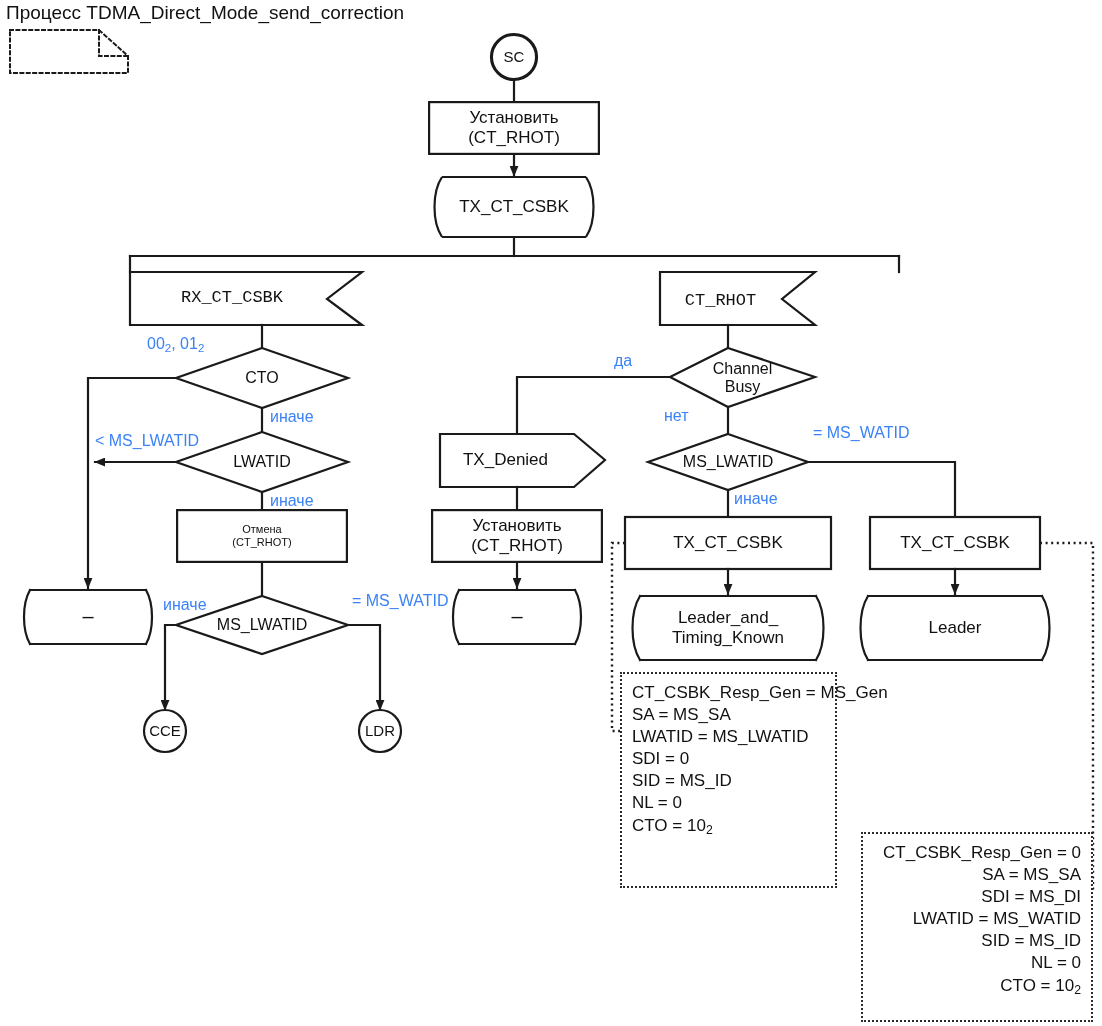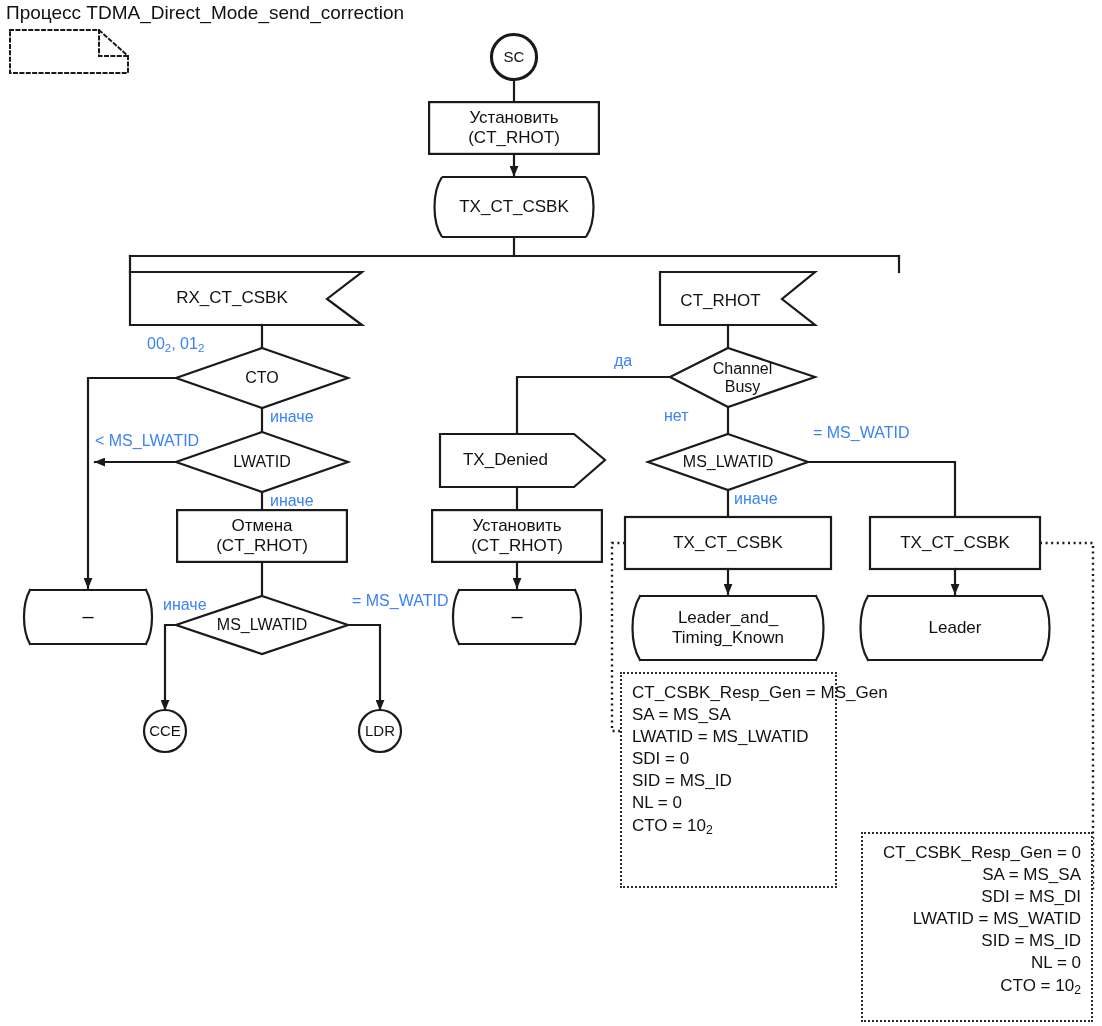--- a/index.html
+++ b/index.html
@@ -12,21 +12,21 @@
   .node{position:absolute;box-sizing:border-box;display:flex;align-items:center;
         justify-content:center;text-align:center;line-height:1.18;color:#111;}
 
   
   .title{position:absolute;left:6px;top:2px;font-size:19px;white-space:nowrap;}
 
   
   .circ{border:2.2px solid #1a1a1a;border-radius:50%;background:#fff;font-size:15px;text-align:right;}
 
   
-  .inflag{font-size:17px;}
+  .inflag{font-size:17px;font-family:Liberation Mono, monospace;}
   .inflag .lbl{position:absolute;left:0;right:28px;top:0;bottom:0;display:flex;
                align-items:center;justify-content:center;}
 
   
   .outflag{font-size:17px;}
   .outflag .lbl{position:absolute;left:0;right:26px;top:0;bottom:0;display:flex;
                 align-items:center;justify-content:center;}
 
   
   .dec{font-size:16px;}
@@ -197,21 +197,21 @@
   </div>
 
   <div class="node" style="left:431px;top:509px;width:172px;height:54px;flex-direction:column;font-size:17px;">
     <span>Установить</span>
     <span>(CT_RHOT)</span>
   </div>
   <svg style="position:absolute;left:431px;top:509px;" width="172" height="54">
     <rect x="1.1" y="1.1" width="169.8" height="51.8" fill="none" stroke="#1a1a1a" stroke-width="2.2"></rect>
   </svg>
 
-  <div class="node" style="left:176px;top:509px;width:172px;height:54px;flex-direction:column;font-size:17px;">
+  <div class="node" style="left:176px;top:509px;width:172px;height:54px;flex-direction:column;font-size:11px;">
     <span>Отмена</span>
     <span>(CT_RHOT)</span>
   </div>
   <svg style="position:absolute;left:176px;top:509px;" width="172" height="54">
     <rect x="1.1" y="1.1" width="169.8" height="51.8" fill="none" stroke="#1a1a1a" stroke-width="2.2"></rect>
   </svg>
 
   <div class="node dec" style="left:176px;top:596px;width:172px;height:58px;">
     <span class="lbl">MS_LWATID</span>
   </div>

